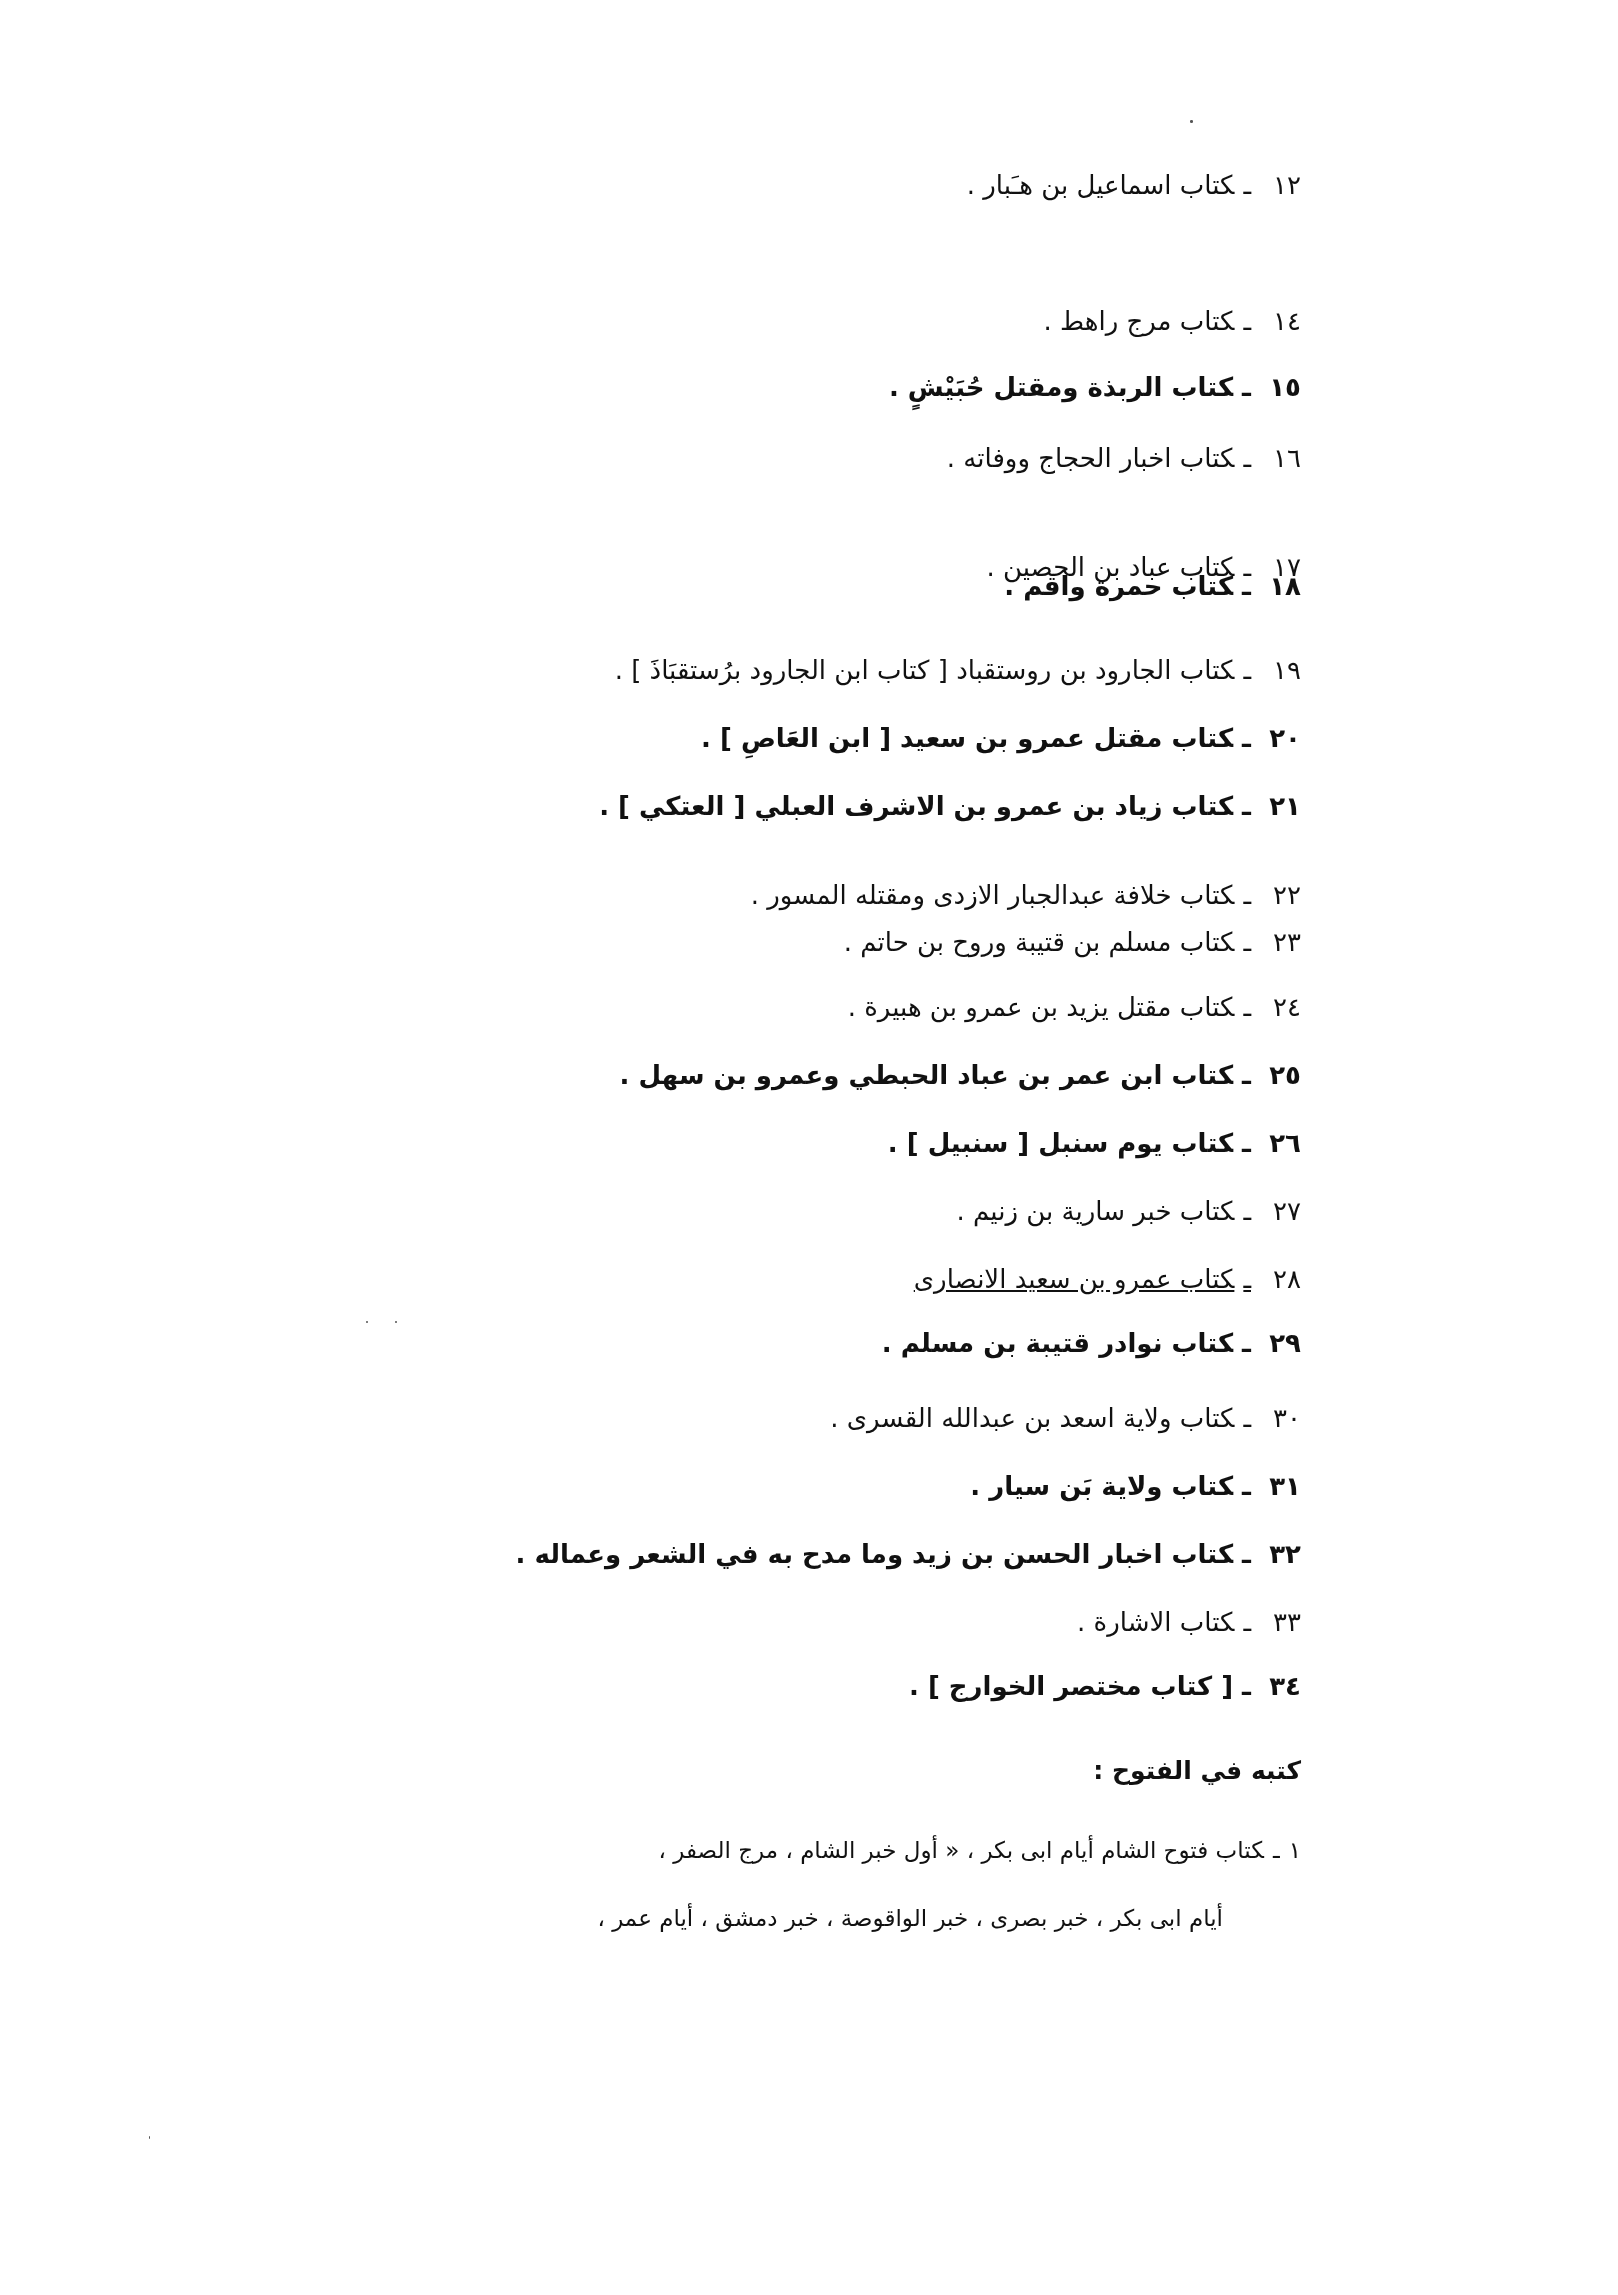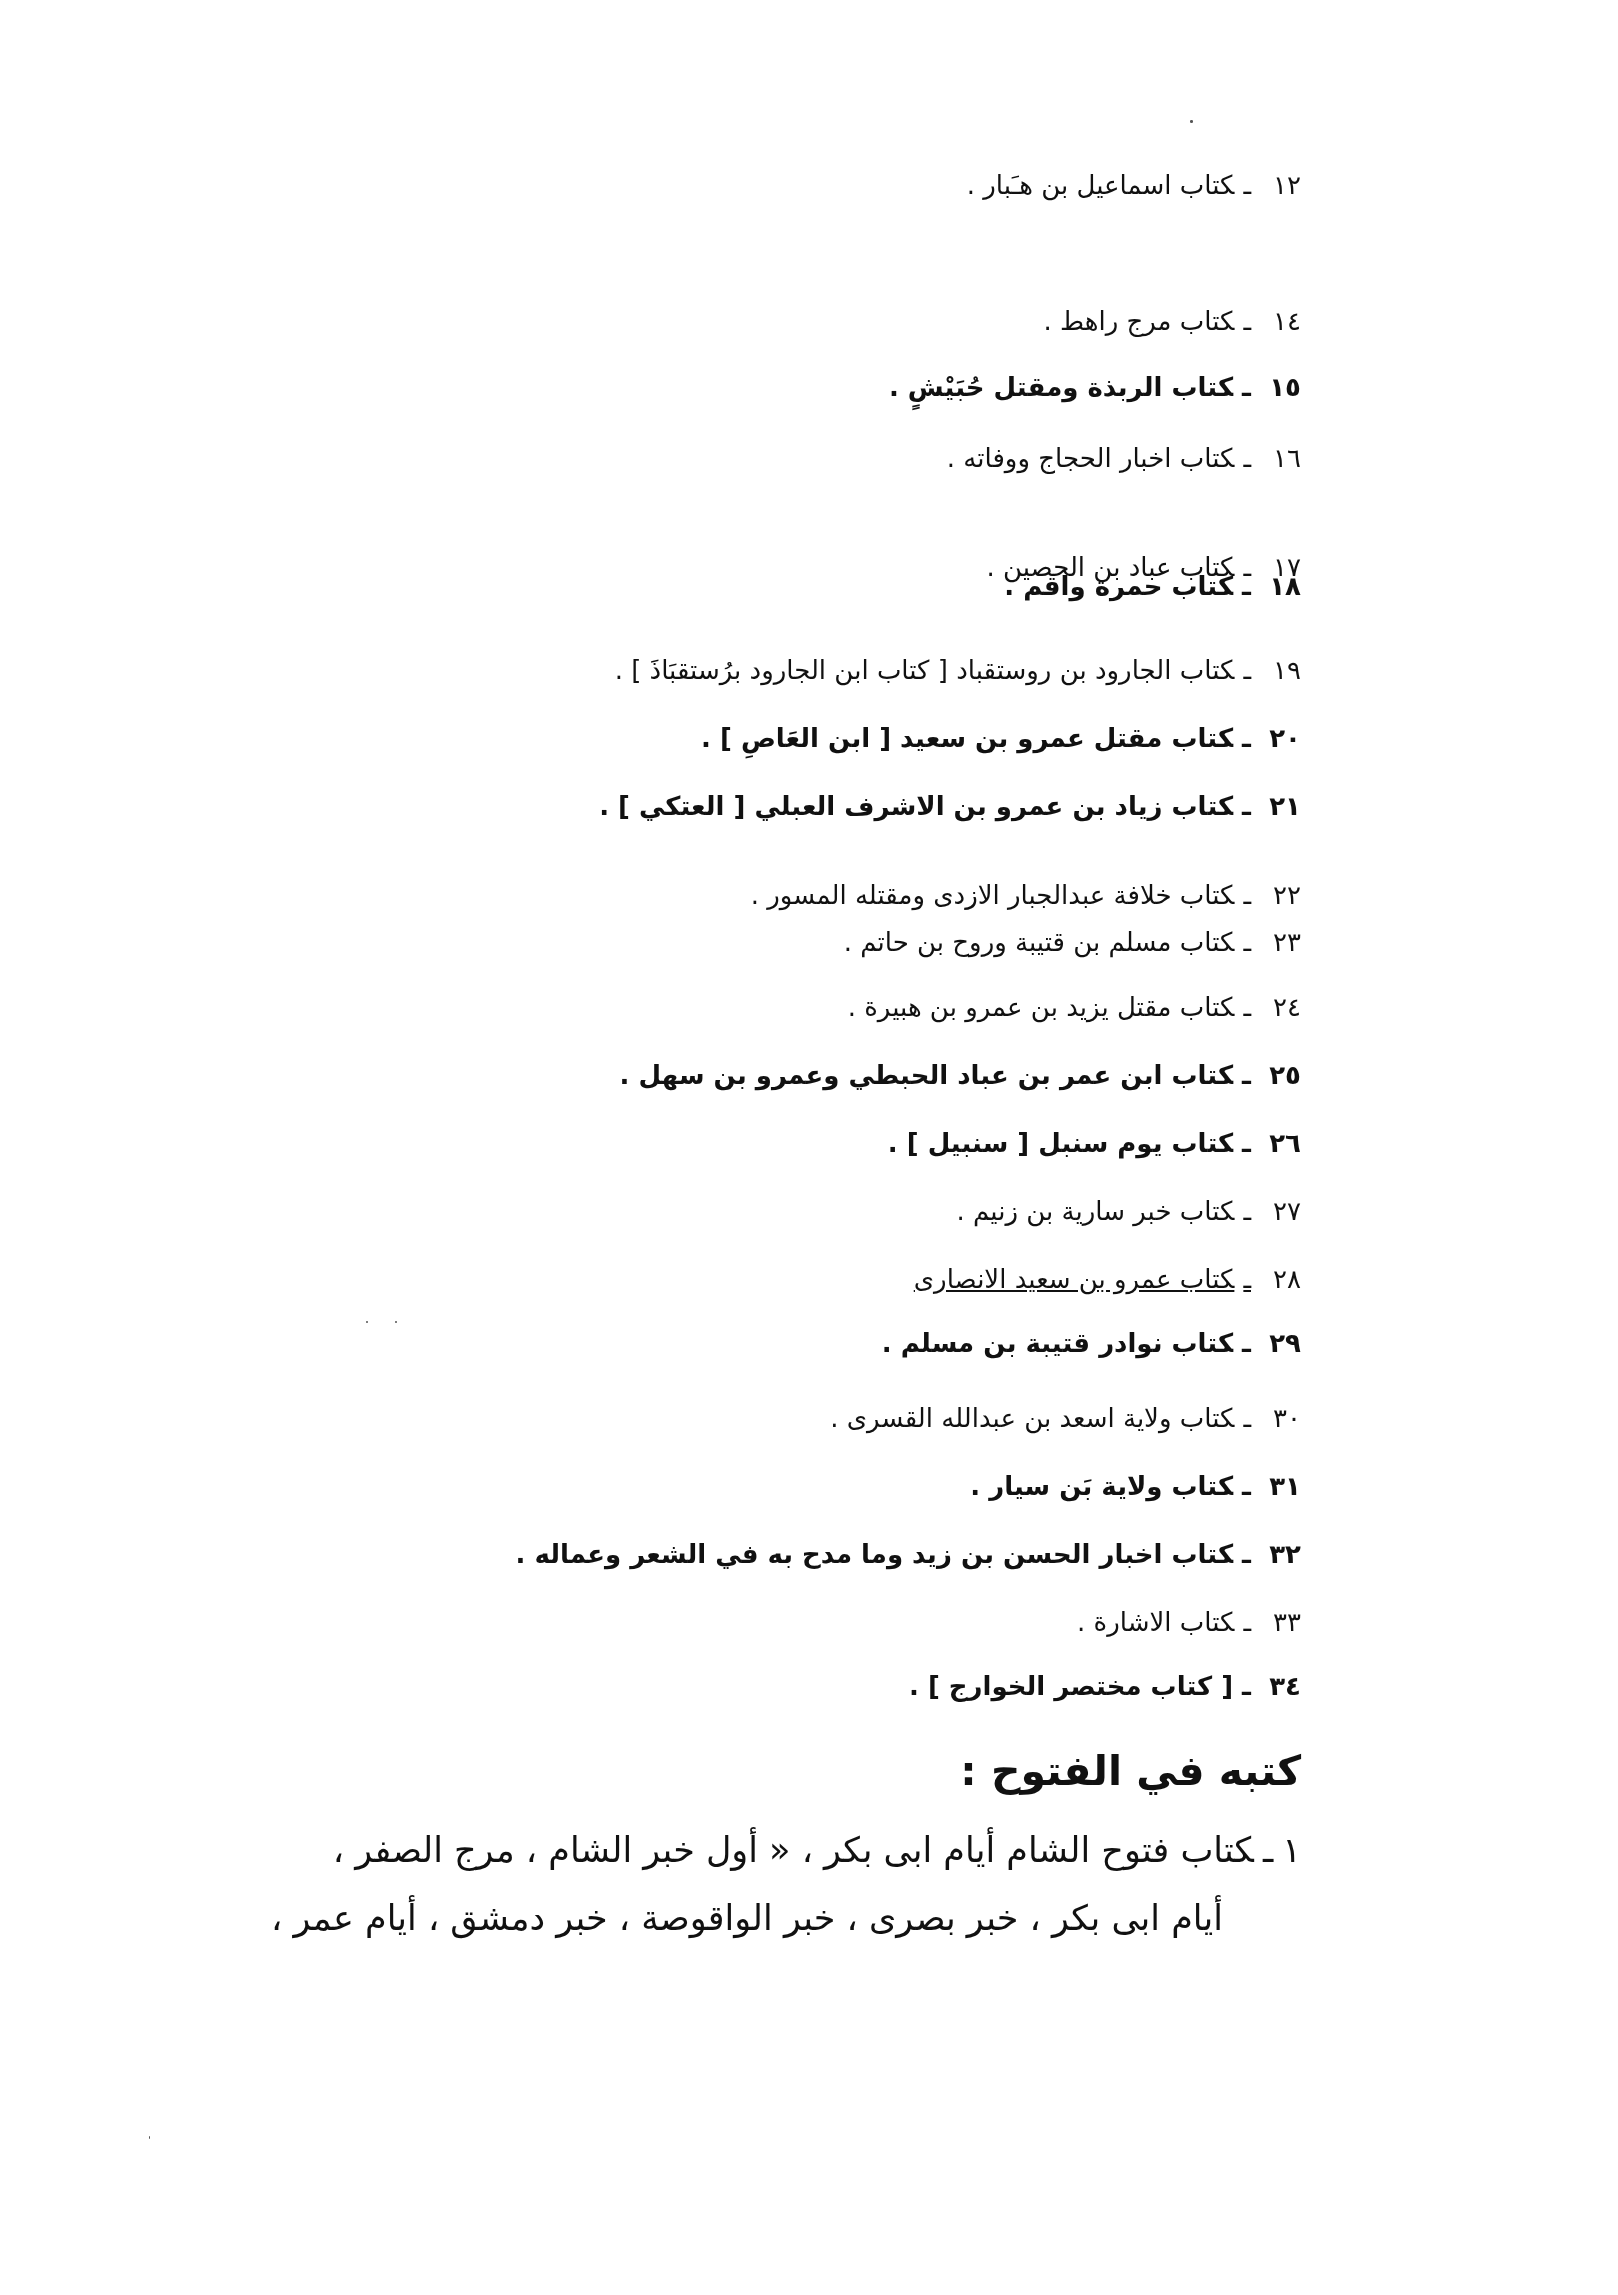--- a/index.html
+++ b/index.html
@@ -35,30 +35,30 @@
       text-align: right;
     }
     .line.bold { font-weight: bold; }
     .num { display: inline-block; min-width: 41px; }
     .dash { padding: 0 9px; }
     .heading {
       position: absolute;
       right: 317px;
       direction: rtl;
       font-weight: bold;
-      font-size: 41px;
+      font-size: 25px;
       line-height: 52px;
       white-space: nowrap;
     }
     .para {
       position: absolute;
       right: 317px;
       width: 1068px;
       direction: rtl;
-      font-size: 35px;
+      font-size: 23px;
       line-height: 68px;
       text-align: justify;
       text-align-last: right;
     }
     .para .cont { display: block; padding-right: 78px; }
     .speck {
       position: absolute;
       width: 2.6px;
       height: 2.6px;
       background: #555;

